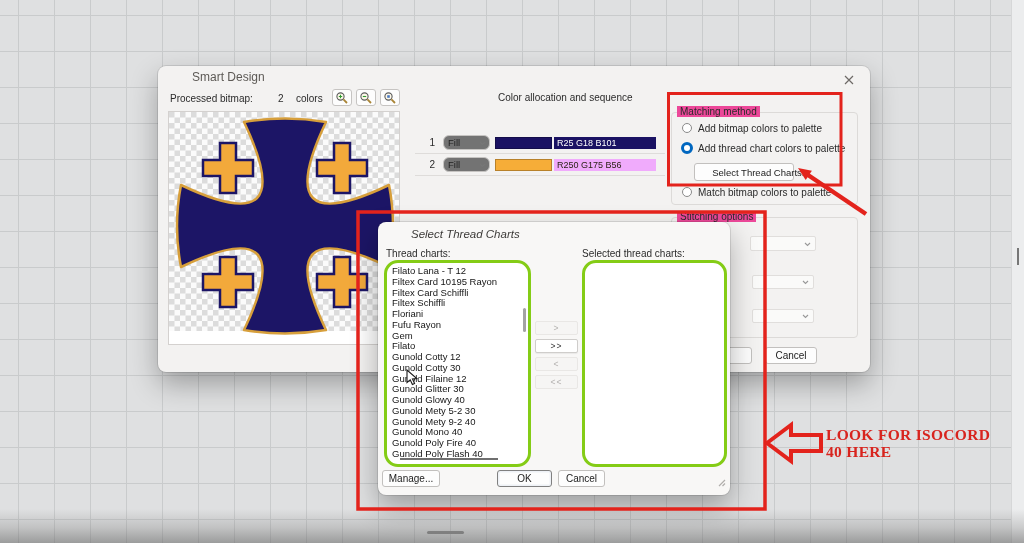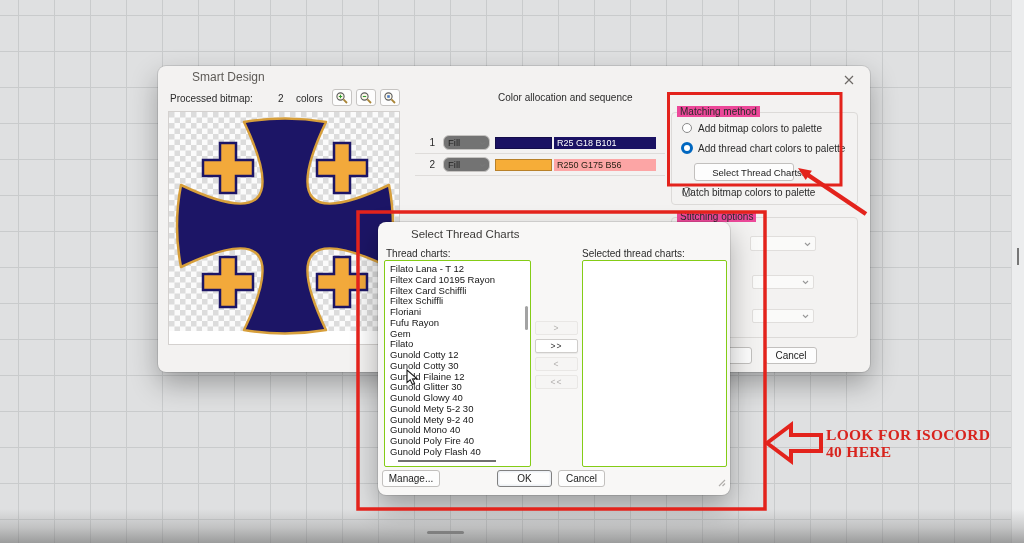--- a/index.html
+++ b/index.html
@@ -41,21 +41,21 @@
   .group{position:absolute;border:1px solid #dcdad8;border-radius:4px;}
   .group-lbl{position:absolute;font-size:10px;color:#2b2b2b;background:#ec4899;padding:0 3px;white-space:nowrap;}
   .radio{position:absolute;width:10px;height:10px;border-radius:50%;background:#fff;border:1px solid #8a8a8a;}
   .radio.on{width:12px;height:12px;border:3.5px solid #0067c0;}
   .opt-lbl{position:absolute;font-size:10px;color:#2b2b2b;white-space:nowrap;}
   .mini-combo{position:absolute;background:#fafaf9;border:1px solid #e0deDC;border-radius:2px;}
   .mini-combo svg{position:absolute;right:4px;top:50%;margin-top:-2px;}
 
   
   .stc{left:378px;top:222px;width:352px;height:273px;z-index:20;background:#f8f7f6;}
-  .list{position:absolute;background:#ffffff;border:1px solid #84cc16;border-radius:2px;overflow:hidden;}
+  .list{position:absolute;background:#ffffff;border:3px solid #84cc16;border-radius:14px;overflow:hidden;}
   .chart-item{font-size:9.5px;line-height:10.75px;color:#151515;padding-left:5px;white-space:nowrap;}
   .list-pad{position:absolute;left:0;top:3px;right:0;}
   .xfer{position:absolute;left:157px;width:43px;height:14px;border-radius:2px;font-size:8.5px;
     display:flex;align-items:center;justify-content:center;letter-spacing:1px;}
   .xfer.dis{background:#f6f5f4;border:1px solid #e9e7e5;color:#b3b1af;}
   .xfer.en{background:#ffffff;border:1px solid #cfcdcb;color:#333;box-shadow:0 1px 1px rgba(0,0,0,.06);}
   .list-vthumb{position:absolute;right:2px;top:45px;width:3px;height:24px;background:#a3a3a3;border-radius:2px;}
   .list-hthumb{position:absolute;left:13px;bottom:4px;width:98px;height:2px;background:#6f6f6f;}
   .ok-default{border:1px solid #808080;box-shadow:inset 0 0 0 1.5px #eef1f6;}
   .grip{position:absolute;right:4px;bottom:4px;}
@@ -143,33 +143,33 @@
       </div>
       <div class="t-row" style="top:39px;">
         <span class="t-num">2</span>
         <div class="combo" style="left:28px;top:3px;width:47px;height:15px;">
           <span>Fill</span>
           <svg width="7" height="5">
               <polyline points="1,1 3.5,3.5 6,1" fill="none" stroke="#777" stroke-width="1.1"></polyline>
             </svg>
         </div>
         <div class="swatch" style="background-color: rgb(246, 173, 56);"></div>
-        <div class="thread-bar" style="background-color: #fca5a5; color: rgb(43, 36, 23);">R250 G175 B56</div>
+        <div class="thread-bar" style="background-color: #f0abfc; color: rgb(43, 36, 23);">R250 G175 B56</div>
       </div>
     </div>
 
     <div class="group" style="left:513px;top:46px;width:187px;height:93px;"></div>
     <div class="group-lbl" style="left:519px;top:40px;">Matching method</div>
     <div class="radio" style="left:524px;top:57px;"></div>
     <div class="opt-lbl" style="left:540px;top:57px;">Add bitmap colors to palette</div>
     <div class="radio on" style="left:523px;top:76px;"></div>
     <div class="opt-lbl" style="left:540px;top:77px;">Add thread chart colors to palette</div>
     <div class="btn" style="left:536px;top:97px;width:100px;height:18px;font-size:9.5px;padding-left:34px;">Select Thread Charts...</div>
     <div class="radio" style="left:524px;top:121px;"></div>
-    <div class="opt-lbl" style="left:524px;top:121px;">Match bitmap colors to palette</div>
+    <div class="opt-lbl" style="left:540px;top:121px;">Match bitmap colors to palette</div>
 
     <div class="group" style="left:513px;top:151px;width:187px;height:121px;"></div>
     <div class="group-lbl" style="left:519px;top:145px;">Stitching options</div>
     <div class="mini-combo" style="left:592px;top:170px;width:66px;height:15px;">
       <svg width="7" height="5">
           <polyline points="1,1 3.5,3.5 6,1" fill="none" stroke="#999" stroke-width="1.1"></polyline>
         </svg>
     </div>
     <div class="mini-combo" style="left:594px;top:209px;width:62px;height:14px;">
       <svg width="7" height="5">
@@ -180,21 +180,21 @@
       <svg width="7" height="5">
           <polyline points="1,1 3.5,3.5 6,1" fill="none" stroke="#999" stroke-width="1.1"></polyline>
         </svg>
     </div>
 
     <div class="btn" style="left:566px;top:281px;width:28px;height:17px;"></div>
     <div class="btn" style="left:607px;top:281px;width:52px;height:17px;">Cancel</div>
   </div>
 
   <div class="dlg stc">
-    <div class="dlg-title" style="left:13px;top:6px;font-size:11.5px;color:#3c3a38;">Select Thread Charts</div>
+    <div class="dlg-title" style="left:13px;top:6px;font-size:11.5px;color:#3c3a38;font-style:italic;">Select Thread Charts</div>
     <div class="lbl" style="left:8px;top:26px;">Thread charts:</div>
     <div class="lbl" style="left:204px;top:26px;">Selected thread charts:</div>
 
     <div class="list" style="left:6px;top:38px;width:147px;height:207px;">
       <div class="list-pad">
 
       <div class="chart-item">Filato Lana - T 12</div>
           <div class="chart-item">Filtex Card 10195 Rayon</div>
           <div class="chart-item">Filtex Card Schiffli</div>
           <div class="chart-item">Filtex Schiffli</div>

